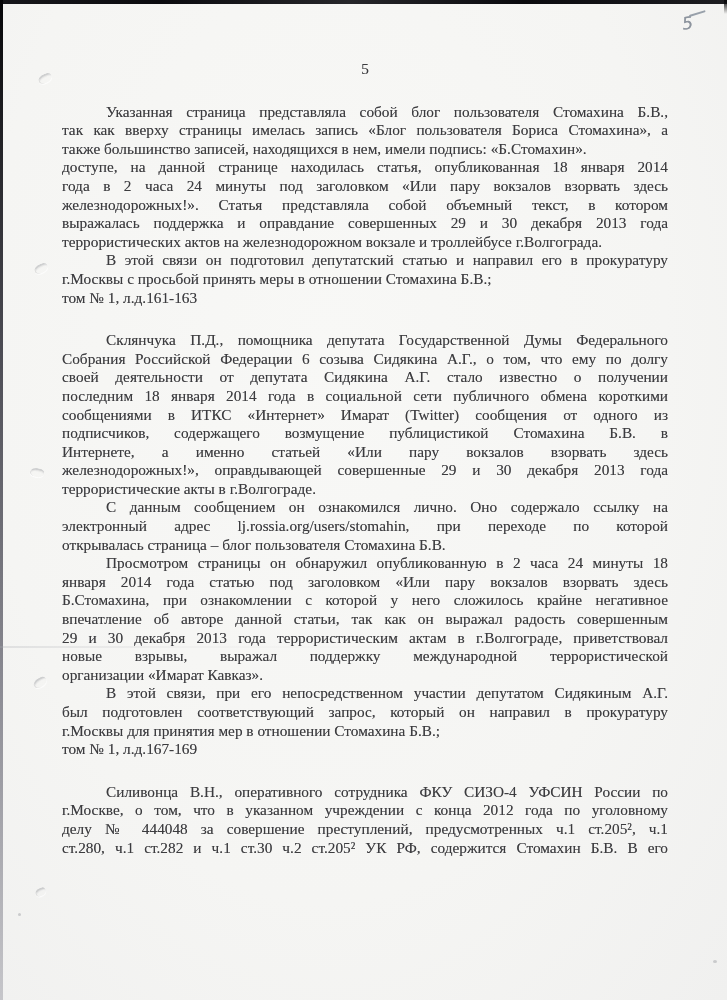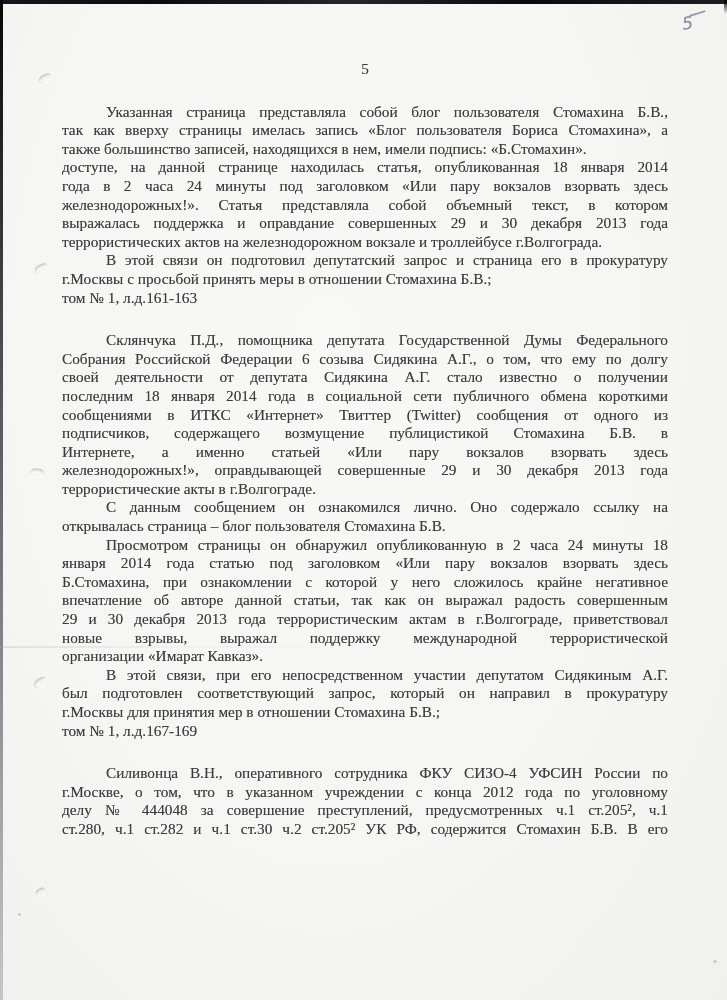--- a/index.html
+++ b/index.html
@@ -112,40 +112,41 @@
 
     <div class="para">
       <div class="line">доступе, на данной странице находилась статья, опубликованная 18 января 2014</div>
       <div class="line">года в 2 часа 24 минуты под заголовком «Или пару вокзалов взорвать здесь</div>
       <div class="line">железнодорожных!». Статья представляла собой объемный текст, в котором</div>
       <div class="line">выражалась поддержка и оправдание совершенных 29 и 30 декабря 2013 года</div>
       <div class="line end">террористических актов на железнодорожном вокзале и троллейбусе г.Волгограда.</div>
     </div>
 
     <div class="para">
-      <div class="line first">В этой связи он подготовил депутатский запрос и страница его в прокуратуру</div>
+      <div class="line first">В этой связи он подготовил депутатский статью и направил его в прокуратуру</div>
       <div class="line end">г.Москвы с просьбой принять меры в отношении Стомахина Б.В.;</div>
     </div>
 
     <div class="ref">том № 1, л.д.161-163</div>
 
     <div class="para gap">
       <div class="line first">Склянчука П.Д., помощника депутата Государственной Думы Федерального</div>
       <div class="line">Собрания Российской Федерации 6 созыва Сидякина А.Г., о том, что ему по долгу</div>
       <div class="line">своей деятельности от депутата Сидякина А.Г. стало известно о получении</div>
       <div class="line">последним 18 января 2014 года в социальной сети публичного обмена короткими</div>
-      <div class="line">сообщениями в ИТКС «Интернет» Твиттер (Twitter) сообщения от одного из</div>
+      <div class="line">сообщениями в ИТКС «Интернет» Имарат (Twitter) сообщения от одного из</div>
       <div class="line">подписчиков, содержащего возмущение публицистикой Стомахина Б.В. в</div>
       <div class="line">Интернете, а именно статьей «Или пару вокзалов взорвать здесь</div>
       <div class="line">железнодорожных!», оправдывающей совершенные 29 и 30 декабря 2013 года</div>
       <div class="line end">террористические акты в г.Волгограде.</div>
     </div>
 
     <div class="para">
       <div class="line first">С данным сообщением он ознакомился лично. Оно содержало ссылку на</div>
+      <div class="line">электронный адрес lj.rossia.org/users/stomahin, при переходе по которой</div>
       <div class="line end">открывалась страница – блог пользователя Стомахина Б.В.</div>
     </div>
 
     <div class="para">
       <div class="line first">Просмотром страницы он обнаружил опубликованную в 2 часа 24 минуты 18</div>
       <div class="line">января 2014 года статью под заголовком «Или пару вокзалов взорвать здесь</div>
       <div class="line">Б.Стомахина, при ознакомлении с которой у него сложилось крайне негативное</div>
       <div class="line">впечатление об авторе данной статьи, так как он выражал радость совершенным</div>
       <div class="line">29 и 30 декабря 2013 года террористическим актам в г.Волгограде, приветствовал</div>
       <div class="line">новые взрывы, выражал поддержку международной террористической</div>

